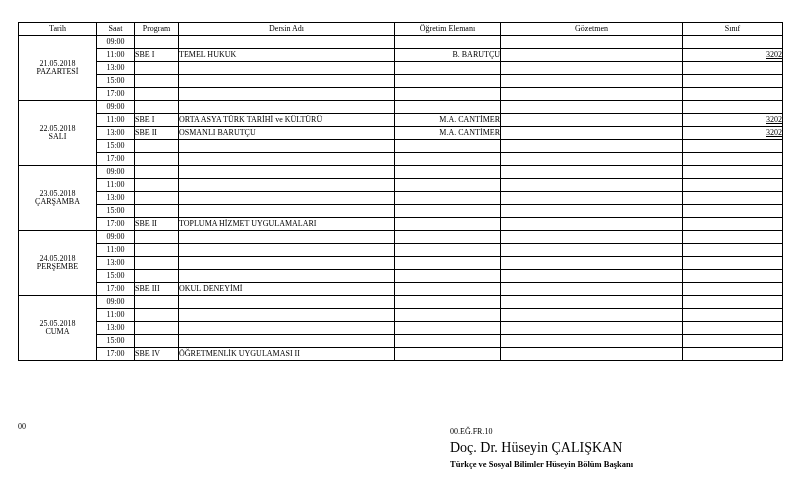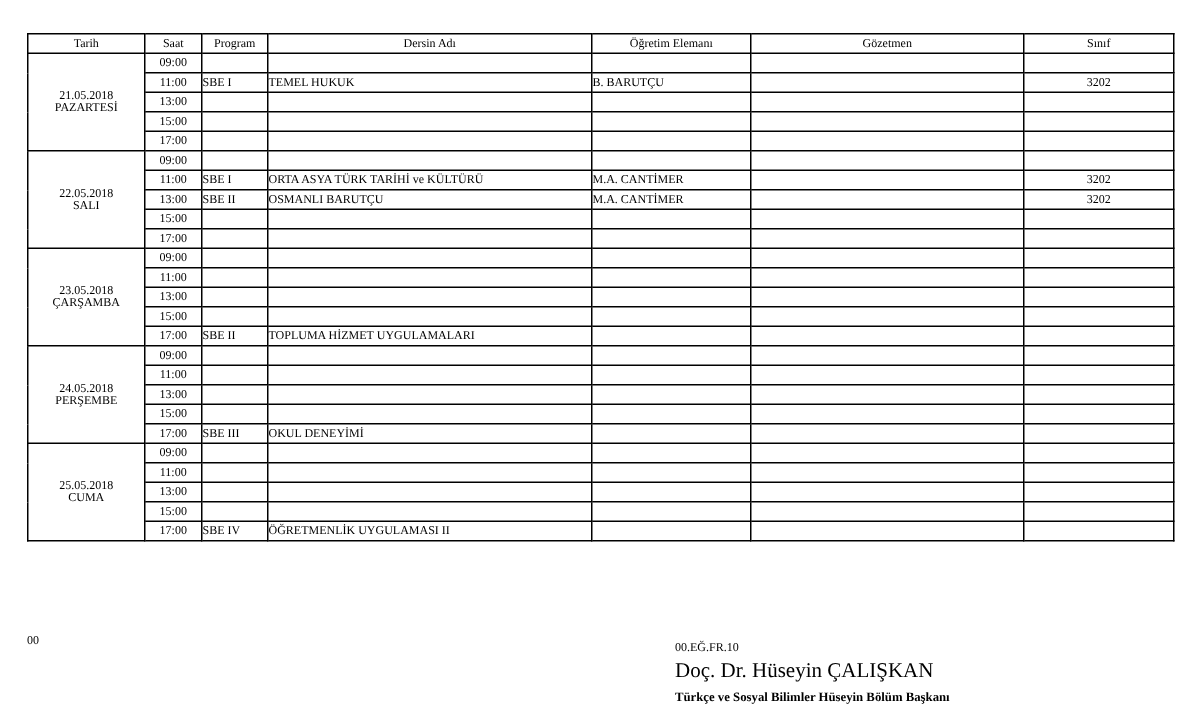--- a/index.html
+++ b/index.html
@@ -65,27 +65,28 @@
   }
   td.program {
     font-size: 8px;
   }
   td.ders {
     padding-left: 5px;
     text-align: left;
     font-size: 8px;
   }
   td.ogr {
-    text-align: left;
+    text-align: right;
     font-size: 8px;
   }
   td.goz { }
   td.sinif {
-    text-align: center;
-    font-size: 8px;
+    text-align: right;
+    font-size: 8px;
+    text-decoration: underline;
   }
 
   .footer-left {
     position: absolute;
     left: 18px;
     top: 422px;
     font-size: 8px;
   }
   .footer-right {
     position: absolute;

